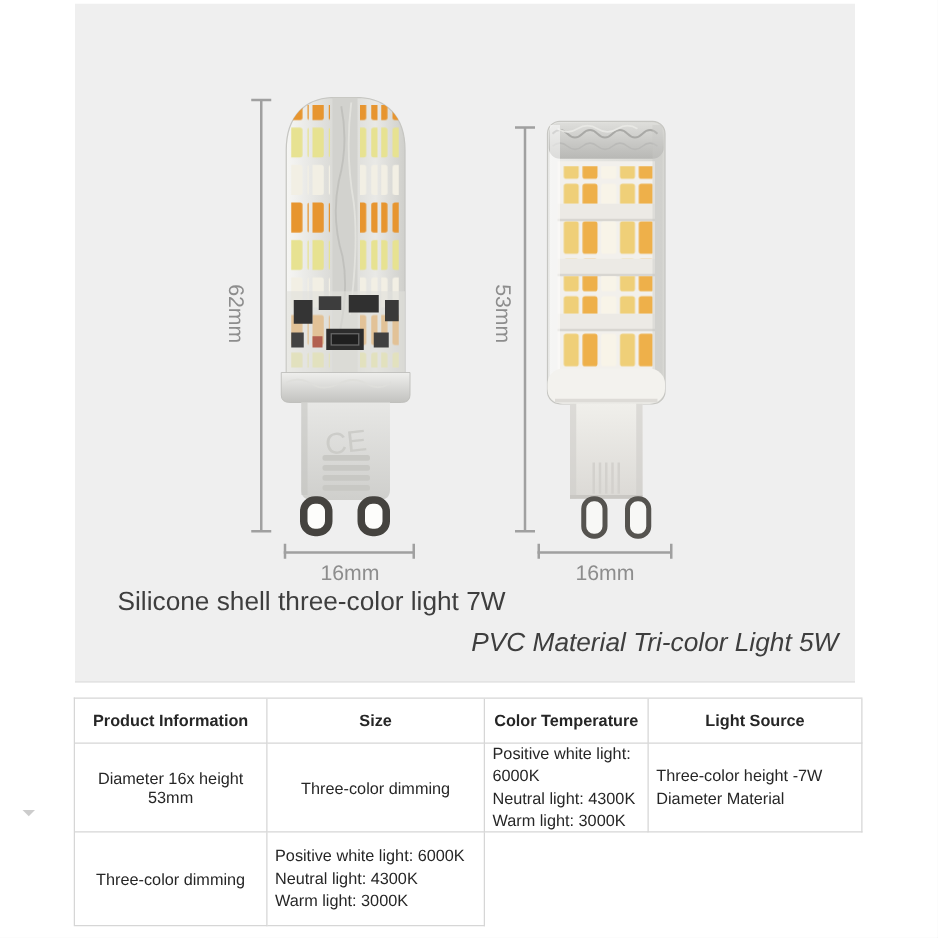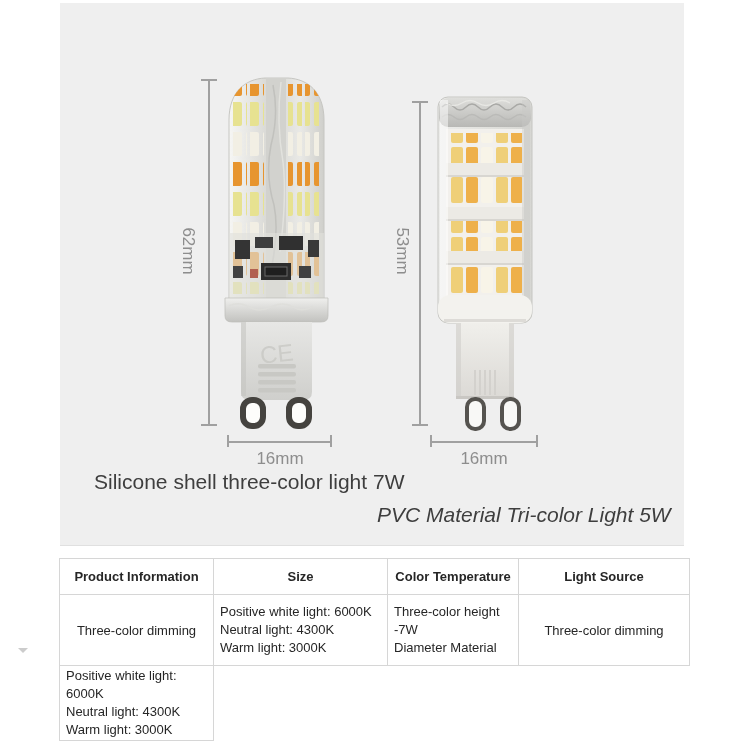--- a/index.html
+++ b/index.html
@@ -188,20 +188,21 @@
   </div>
 
   <div class="artifact"></div>
 
   <div class="tbl">
     <div class="th">Product Information</div>
     <div class="th">Size</div>
     <div class="th">Color Temperature</div>
     <div class="th">Light Source</div>
 
+    <div class="td center">Diameter 16x height 53mm</div>
     <div class="td center">Three-color dimming</div>
     <div class="td left">
       <div>Positive white light: 6000K</div>
       <div>Neutral light: 4300K</div>
       <div>Warm light: 3000K</div>
     </div>
 
     <div class="td left">
       <div>Three-color height -7W</div>
       <div>Diameter Material</div>

